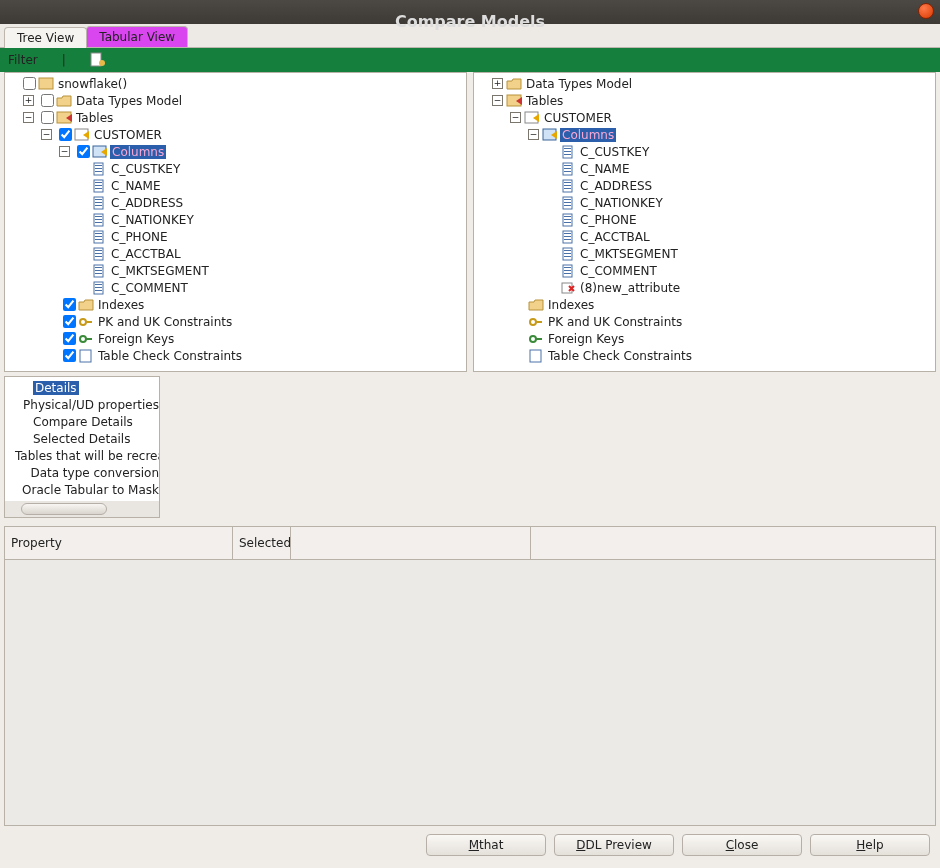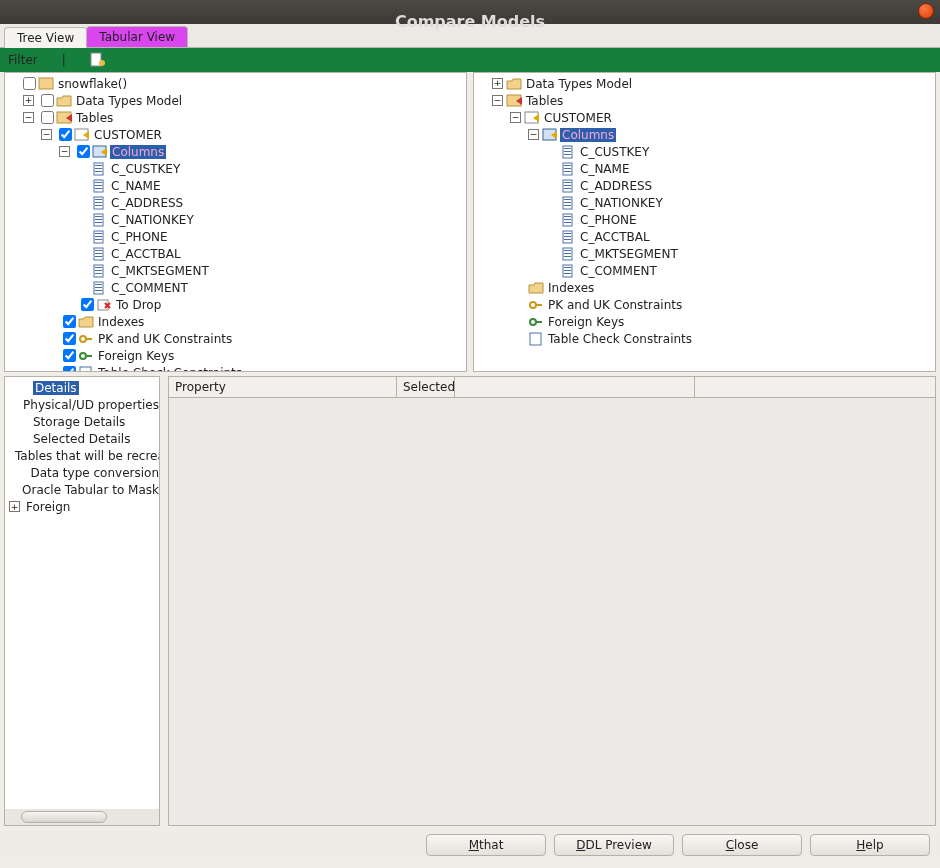--- a/index.html
+++ b/index.html
@@ -114,20 +114,21 @@
     margin-right: 2px;
     flex-shrink: 0;
   }
   .label { padding: 0 2px; }
   .label.sel { background: #2b5eab; color: #f9a8d4; }
   .bottom {
     display: flex;
     gap: 8px;
     padding: 4px;
     height: 458px;
+    flex-direction: column;
   }
   .nav-pane {
     width: 156px;
     border: 1px solid #b7b1a8;
     background: #fff;
     overflow: auto;
     position: relative;
   }
   .nav-list { padding: 2px 0; }
   .nav-item {
@@ -167,21 +168,21 @@
     border-radius: 6px;
   }
   .prop-pane {
     flex: 1;
     display: flex; flex-direction: column;
   }
   .prop-header {
     display: flex;
     border: 1px solid #b7b1a8;
     background: #f2efec;
-    height: 22px;
+    height: 34px;
   }
   .ph-col {
     border-right: 1px solid #b7b1a8;
     display: flex; align-items: center;
     padding: 0 6px;
   }
   .ph-col:last-child { border-right: none; flex: 1; }
   .prop-body {
     flex: 1;
     border: 1px solid #b7b1a8;
@@ -424,270 +425,270 @@
             <svg viewBox="0 0 16 14">
               <rect x="3" y="1" width="9" height="12" fill="#fff" stroke="#4a70a8"></rect>
               <rect x="4" y="3" width="7" height="1" fill="#4a70a8"></rect>
               <rect x="4" y="6" width="7" height="1" fill="#4a70a8"></rect>
               <rect x="4" y="9" width="7" height="1" fill="#4a70a8"></rect>
             </svg>
           </span>
           <span class="label">C_COMMENT</span>
         </div>
 
-      <div class="tree-row">
-          <span class="indent"></span>
+
+      <div class="tree-row">
           <span class="indent"></span>
           <span class="indent"></span>
           <span class="indent"></span>
           <input type="checkbox" class="cb" checked="" style="">
+          <span class="icon">
+            <svg viewBox="0 0 16 14">
+              <path d="M1 4h5l1-2h8v10H1z" fill="#f2d28a" stroke="#b8923a"></path>
+            </svg>
+          </span>
+          <span class="label">Indexes</span>
+        </div>
+      <div class="tree-row">
+          <span class="indent"></span>
+          <span class="indent"></span>
+          <span class="indent"></span>
+          <input type="checkbox" class="cb" checked="" style="">
+          <span class="icon">
+            <svg viewBox="0 0 16 14">
+              <circle cx="5" cy="7" r="3" fill="none" stroke="#c79a1a" stroke-width="2"></circle>
+              <rect x="7" y="6" width="7" height="2" fill="#c79a1a"></rect>
+            </svg>
+          </span>
+          <span class="label">PK and UK Constraints</span>
+        </div>
+      <div class="tree-row">
+          <span class="indent"></span>
+          <span class="indent"></span>
+          <span class="indent"></span>
+          <input type="checkbox" class="cb" checked="" style="">
+          <span class="icon">
+            <svg viewBox="0 0 16 14">
+              <circle cx="5" cy="7" r="3" fill="none" stroke="#3a8a3a" stroke-width="2"></circle>
+              <rect x="7" y="6" width="7" height="2" fill="#3a8a3a"></rect>
+            </svg>
+          </span>
+          <span class="label">Foreign Keys</span>
+        </div>
+      <div class="tree-row">
+          <span class="indent"></span>
+          <span class="indent"></span>
+          <span class="indent"></span>
+          <input type="checkbox" class="cb" checked="" style="">
+          <span class="icon">
+            <svg viewBox="0 0 16 14">
+              <rect x="2" y="1" width="11" height="12" fill="#fff" stroke="#4a70a8"></rect>
+            </svg>
+          </span>
+          <span class="label">Table Check Constraints</span>
+        </div>
+    </div>
+  </div>
+
+  <div class="pane">
+    <div class="tree">
+
+      <div class="tree-row">
+          <span class="indent"></span>
+          <span class="exp">+</span>
+          <span class="icon">
+            <svg viewBox="0 0 16 14">
+              <path d="M1 4h5l1-2h8v10H1z" fill="#f2d28a" stroke="#b8923a"></path>
+            </svg>
+          </span>
+          <span class="label">Data Types Model</span>
+        </div>
+
+      <div class="tree-row">
+          <span class="indent"></span>
+          <span class="exp">−</span>
+          <span class="icon">
+            <svg viewBox="0 0 16 14">
+              <rect x="1" y="1" width="14" height="11" fill="#f2d28a" stroke="#b8923a"></rect>
+              <polygon points="10,7 16,11 16,3" fill="#c33"></polygon>
+            </svg>
+          </span>
+          <span class="label">Tables</span>
+        </div>
+
+      <div class="tree-row">
+          <span class="indent"></span>
+          <span class="indent"></span>
+          <span class="exp">−</span>
+          <span class="icon">
+            <svg viewBox="0 0 16 14">
+              <rect x="1" y="1" width="13" height="11" fill="#fff" stroke="#888"></rect>
+              <polygon points="9,7 15,11 15,3" fill="#e6a700"></polygon>
+            </svg>
+          </span>
+          <span class="label">CUSTOMER</span>
+        </div>
+
+      <div class="tree-row">
+          <span class="indent"></span>
+          <span class="indent"></span>
+          <span class="indent"></span>
+          <span class="exp">−</span>
+          <span class="icon">
+            <svg viewBox="0 0 16 14">
+              <rect x="1" y="1" width="13" height="11" fill="#cfe2f6" stroke="#3b6599"></rect>
+              <polygon points="9,7 15,11 15,3" fill="#e6a700"></polygon>
+            </svg>
+          </span>
+          <span class="label sel">Columns</span>
+        </div>
+
+      <div class="tree-row">
+          <span class="indent"></span>
+          <span class="indent"></span>
+          <span class="indent"></span>
+          <span class="indent"></span>
+          <span class="exp blank"></span>
+          <span class="icon">
+            <svg viewBox="0 0 16 14">
+              <rect x="3" y="1" width="9" height="12" fill="#fff" stroke="#4a70a8"></rect>
+              <rect x="4" y="3" width="7" height="1" fill="#4a70a8"></rect>
+              <rect x="4" y="6" width="7" height="1" fill="#4a70a8"></rect>
+              <rect x="4" y="9" width="7" height="1" fill="#4a70a8"></rect>
+            </svg>
+          </span>
+          <span class="label">C_CUSTKEY</span>
+        </div>
+      <div class="tree-row">
+          <span class="indent"></span>
+          <span class="indent"></span>
+          <span class="indent"></span>
+          <span class="indent"></span>
+          <span class="exp blank"></span>
+          <span class="icon">
+            <svg viewBox="0 0 16 14">
+              <rect x="3" y="1" width="9" height="12" fill="#fff" stroke="#4a70a8"></rect>
+              <rect x="4" y="3" width="7" height="1" fill="#4a70a8"></rect>
+              <rect x="4" y="6" width="7" height="1" fill="#4a70a8"></rect>
+              <rect x="4" y="9" width="7" height="1" fill="#4a70a8"></rect>
+            </svg>
+          </span>
+          <span class="label">C_NAME</span>
+        </div>
+      <div class="tree-row">
+          <span class="indent"></span>
+          <span class="indent"></span>
+          <span class="indent"></span>
+          <span class="indent"></span>
+          <span class="exp blank"></span>
+          <span class="icon">
+            <svg viewBox="0 0 16 14">
+              <rect x="3" y="1" width="9" height="12" fill="#fff" stroke="#4a70a8"></rect>
+              <rect x="4" y="3" width="7" height="1" fill="#4a70a8"></rect>
+              <rect x="4" y="6" width="7" height="1" fill="#4a70a8"></rect>
+              <rect x="4" y="9" width="7" height="1" fill="#4a70a8"></rect>
+            </svg>
+          </span>
+          <span class="label">C_ADDRESS</span>
+        </div>
+      <div class="tree-row">
+          <span class="indent"></span>
+          <span class="indent"></span>
+          <span class="indent"></span>
+          <span class="indent"></span>
+          <span class="exp blank"></span>
+          <span class="icon">
+            <svg viewBox="0 0 16 14">
+              <rect x="3" y="1" width="9" height="12" fill="#fff" stroke="#4a70a8"></rect>
+              <rect x="4" y="3" width="7" height="1" fill="#4a70a8"></rect>
+              <rect x="4" y="6" width="7" height="1" fill="#4a70a8"></rect>
+              <rect x="4" y="9" width="7" height="1" fill="#4a70a8"></rect>
+            </svg>
+          </span>
+          <span class="label">C_NATIONKEY</span>
+        </div>
+      <div class="tree-row">
+          <span class="indent"></span>
+          <span class="indent"></span>
+          <span class="indent"></span>
+          <span class="indent"></span>
+          <span class="exp blank"></span>
+          <span class="icon">
+            <svg viewBox="0 0 16 14">
+              <rect x="3" y="1" width="9" height="12" fill="#fff" stroke="#4a70a8"></rect>
+              <rect x="4" y="3" width="7" height="1" fill="#4a70a8"></rect>
+              <rect x="4" y="6" width="7" height="1" fill="#4a70a8"></rect>
+              <rect x="4" y="9" width="7" height="1" fill="#4a70a8"></rect>
+            </svg>
+          </span>
+          <span class="label">C_PHONE</span>
+        </div>
+      <div class="tree-row">
+          <span class="indent"></span>
+          <span class="indent"></span>
+          <span class="indent"></span>
+          <span class="indent"></span>
+          <span class="exp blank"></span>
+          <span class="icon">
+            <svg viewBox="0 0 16 14">
+              <rect x="3" y="1" width="9" height="12" fill="#fff" stroke="#4a70a8"></rect>
+              <rect x="4" y="3" width="7" height="1" fill="#4a70a8"></rect>
+              <rect x="4" y="6" width="7" height="1" fill="#4a70a8"></rect>
+              <rect x="4" y="9" width="7" height="1" fill="#4a70a8"></rect>
+            </svg>
+          </span>
+          <span class="label">C_ACCTBAL</span>
+        </div>
+      <div class="tree-row">
+          <span class="indent"></span>
+          <span class="indent"></span>
+          <span class="indent"></span>
+          <span class="indent"></span>
+          <span class="exp blank"></span>
+          <span class="icon">
+            <svg viewBox="0 0 16 14">
+              <rect x="3" y="1" width="9" height="12" fill="#fff" stroke="#4a70a8"></rect>
+              <rect x="4" y="3" width="7" height="1" fill="#4a70a8"></rect>
+              <rect x="4" y="6" width="7" height="1" fill="#4a70a8"></rect>
+              <rect x="4" y="9" width="7" height="1" fill="#4a70a8"></rect>
+            </svg>
+          </span>
+          <span class="label">C_MKTSEGMENT</span>
+        </div>
+      <div class="tree-row">
+          <span class="indent"></span>
+          <span class="indent"></span>
+          <span class="indent"></span>
+          <span class="indent"></span>
+          <span class="exp blank"></span>
+          <span class="icon">
+            <svg viewBox="0 0 16 14">
+              <rect x="3" y="1" width="9" height="12" fill="#fff" stroke="#4a70a8"></rect>
+              <rect x="4" y="3" width="7" height="1" fill="#4a70a8"></rect>
+              <rect x="4" y="6" width="7" height="1" fill="#4a70a8"></rect>
+              <rect x="4" y="9" width="7" height="1" fill="#4a70a8"></rect>
+            </svg>
+          </span>
+          <span class="label">C_COMMENT</span>
+        </div>
+
+      <div class="tree-row">
+          <span class="indent"></span>
+          <span class="indent"></span>
+          <span class="indent"></span>
+          <span class="indent"></span>
+          <span class="exp blank"></span>
           <span class="icon">
             <svg viewBox="0 0 16 14">
               <rect x="2" y="2" width="10" height="10" fill="#fff" stroke="#888"></rect>
               <path d="M9 5l5 5M14 5l-5 5" stroke="#d22" stroke-width="2"></path>
             </svg>
           </span>
-          <span class="label">To Drop</span>
-        </div>
-
-      <div class="tree-row">
-          <span class="indent"></span>
-          <span class="indent"></span>
-          <span class="indent"></span>
-          <input type="checkbox" class="cb" checked="" style="">
-          <span class="icon">
-            <svg viewBox="0 0 16 14">
-              <path d="M1 4h5l1-2h8v10H1z" fill="#f2d28a" stroke="#b8923a"></path>
-            </svg>
-          </span>
-          <span class="label">Indexes</span>
-        </div>
-      <div class="tree-row">
-          <span class="indent"></span>
-          <span class="indent"></span>
-          <span class="indent"></span>
-          <input type="checkbox" class="cb" checked="" style="">
-          <span class="icon">
-            <svg viewBox="0 0 16 14">
-              <circle cx="5" cy="7" r="3" fill="none" stroke="#c79a1a" stroke-width="2"></circle>
-              <rect x="7" y="6" width="7" height="2" fill="#c79a1a"></rect>
-            </svg>
-          </span>
-          <span class="label">PK and UK Constraints</span>
-        </div>
-      <div class="tree-row">
-          <span class="indent"></span>
-          <span class="indent"></span>
-          <span class="indent"></span>
-          <input type="checkbox" class="cb" checked="" style="">
-          <span class="icon">
-            <svg viewBox="0 0 16 14">
-              <circle cx="5" cy="7" r="3" fill="none" stroke="#3a8a3a" stroke-width="2"></circle>
-              <rect x="7" y="6" width="7" height="2" fill="#3a8a3a"></rect>
-            </svg>
-          </span>
-          <span class="label">Foreign Keys</span>
-        </div>
-      <div class="tree-row">
-          <span class="indent"></span>
-          <span class="indent"></span>
-          <span class="indent"></span>
-          <input type="checkbox" class="cb" checked="" style="">
-          <span class="icon">
-            <svg viewBox="0 0 16 14">
-              <rect x="2" y="1" width="11" height="12" fill="#fff" stroke="#4a70a8"></rect>
-            </svg>
-          </span>
-          <span class="label">Table Check Constraints</span>
-        </div>
-    </div>
-  </div>
-
-  <div class="pane">
-    <div class="tree">
-
-      <div class="tree-row">
-          <span class="indent"></span>
-          <span class="exp">+</span>
-          <span class="icon">
-            <svg viewBox="0 0 16 14">
-              <path d="M1 4h5l1-2h8v10H1z" fill="#f2d28a" stroke="#b8923a"></path>
-            </svg>
-          </span>
-          <span class="label">Data Types Model</span>
-        </div>
-
-      <div class="tree-row">
-          <span class="indent"></span>
-          <span class="exp">−</span>
-          <span class="icon">
-            <svg viewBox="0 0 16 14">
-              <rect x="1" y="1" width="14" height="11" fill="#f2d28a" stroke="#b8923a"></rect>
-              <polygon points="10,7 16,11 16,3" fill="#c33"></polygon>
-            </svg>
-          </span>
-          <span class="label">Tables</span>
-        </div>
-
-      <div class="tree-row">
-          <span class="indent"></span>
-          <span class="indent"></span>
-          <span class="exp">−</span>
-          <span class="icon">
-            <svg viewBox="0 0 16 14">
-              <rect x="1" y="1" width="13" height="11" fill="#fff" stroke="#888"></rect>
-              <polygon points="9,7 15,11 15,3" fill="#e6a700"></polygon>
-            </svg>
-          </span>
-          <span class="label">CUSTOMER</span>
-        </div>
-
-      <div class="tree-row">
-          <span class="indent"></span>
-          <span class="indent"></span>
-          <span class="indent"></span>
-          <span class="exp">−</span>
-          <span class="icon">
-            <svg viewBox="0 0 16 14">
-              <rect x="1" y="1" width="13" height="11" fill="#cfe2f6" stroke="#3b6599"></rect>
-              <polygon points="9,7 15,11 15,3" fill="#e6a700"></polygon>
-            </svg>
-          </span>
-          <span class="label sel">Columns</span>
-        </div>
-
-      <div class="tree-row">
-          <span class="indent"></span>
-          <span class="indent"></span>
-          <span class="indent"></span>
-          <span class="indent"></span>
-          <span class="exp blank"></span>
-          <span class="icon">
-            <svg viewBox="0 0 16 14">
-              <rect x="3" y="1" width="9" height="12" fill="#fff" stroke="#4a70a8"></rect>
-              <rect x="4" y="3" width="7" height="1" fill="#4a70a8"></rect>
-              <rect x="4" y="6" width="7" height="1" fill="#4a70a8"></rect>
-              <rect x="4" y="9" width="7" height="1" fill="#4a70a8"></rect>
-            </svg>
-          </span>
-          <span class="label">C_CUSTKEY</span>
-        </div>
-      <div class="tree-row">
-          <span class="indent"></span>
-          <span class="indent"></span>
-          <span class="indent"></span>
-          <span class="indent"></span>
-          <span class="exp blank"></span>
-          <span class="icon">
-            <svg viewBox="0 0 16 14">
-              <rect x="3" y="1" width="9" height="12" fill="#fff" stroke="#4a70a8"></rect>
-              <rect x="4" y="3" width="7" height="1" fill="#4a70a8"></rect>
-              <rect x="4" y="6" width="7" height="1" fill="#4a70a8"></rect>
-              <rect x="4" y="9" width="7" height="1" fill="#4a70a8"></rect>
-            </svg>
-          </span>
-          <span class="label">C_NAME</span>
-        </div>
-      <div class="tree-row">
-          <span class="indent"></span>
-          <span class="indent"></span>
-          <span class="indent"></span>
-          <span class="indent"></span>
-          <span class="exp blank"></span>
-          <span class="icon">
-            <svg viewBox="0 0 16 14">
-              <rect x="3" y="1" width="9" height="12" fill="#fff" stroke="#4a70a8"></rect>
-              <rect x="4" y="3" width="7" height="1" fill="#4a70a8"></rect>
-              <rect x="4" y="6" width="7" height="1" fill="#4a70a8"></rect>
-              <rect x="4" y="9" width="7" height="1" fill="#4a70a8"></rect>
-            </svg>
-          </span>
-          <span class="label">C_ADDRESS</span>
-        </div>
-      <div class="tree-row">
-          <span class="indent"></span>
-          <span class="indent"></span>
-          <span class="indent"></span>
-          <span class="indent"></span>
-          <span class="exp blank"></span>
-          <span class="icon">
-            <svg viewBox="0 0 16 14">
-              <rect x="3" y="1" width="9" height="12" fill="#fff" stroke="#4a70a8"></rect>
-              <rect x="4" y="3" width="7" height="1" fill="#4a70a8"></rect>
-              <rect x="4" y="6" width="7" height="1" fill="#4a70a8"></rect>
-              <rect x="4" y="9" width="7" height="1" fill="#4a70a8"></rect>
-            </svg>
-          </span>
-          <span class="label">C_NATIONKEY</span>
-        </div>
-      <div class="tree-row">
-          <span class="indent"></span>
-          <span class="indent"></span>
-          <span class="indent"></span>
-          <span class="indent"></span>
-          <span class="exp blank"></span>
-          <span class="icon">
-            <svg viewBox="0 0 16 14">
-              <rect x="3" y="1" width="9" height="12" fill="#fff" stroke="#4a70a8"></rect>
-              <rect x="4" y="3" width="7" height="1" fill="#4a70a8"></rect>
-              <rect x="4" y="6" width="7" height="1" fill="#4a70a8"></rect>
-              <rect x="4" y="9" width="7" height="1" fill="#4a70a8"></rect>
-            </svg>
-          </span>
-          <span class="label">C_PHONE</span>
-        </div>
-      <div class="tree-row">
-          <span class="indent"></span>
-          <span class="indent"></span>
-          <span class="indent"></span>
-          <span class="indent"></span>
-          <span class="exp blank"></span>
-          <span class="icon">
-            <svg viewBox="0 0 16 14">
-              <rect x="3" y="1" width="9" height="12" fill="#fff" stroke="#4a70a8"></rect>
-              <rect x="4" y="3" width="7" height="1" fill="#4a70a8"></rect>
-              <rect x="4" y="6" width="7" height="1" fill="#4a70a8"></rect>
-              <rect x="4" y="9" width="7" height="1" fill="#4a70a8"></rect>
-            </svg>
-          </span>
-          <span class="label">C_ACCTBAL</span>
-        </div>
-      <div class="tree-row">
-          <span class="indent"></span>
-          <span class="indent"></span>
-          <span class="indent"></span>
-          <span class="indent"></span>
-          <span class="exp blank"></span>
-          <span class="icon">
-            <svg viewBox="0 0 16 14">
-              <rect x="3" y="1" width="9" height="12" fill="#fff" stroke="#4a70a8"></rect>
-              <rect x="4" y="3" width="7" height="1" fill="#4a70a8"></rect>
-              <rect x="4" y="6" width="7" height="1" fill="#4a70a8"></rect>
-              <rect x="4" y="9" width="7" height="1" fill="#4a70a8"></rect>
-            </svg>
-          </span>
-          <span class="label">C_MKTSEGMENT</span>
-        </div>
-      <div class="tree-row">
-          <span class="indent"></span>
-          <span class="indent"></span>
-          <span class="indent"></span>
-          <span class="indent"></span>
-          <span class="exp blank"></span>
-          <span class="icon">
-            <svg viewBox="0 0 16 14">
-              <rect x="3" y="1" width="9" height="12" fill="#fff" stroke="#4a70a8"></rect>
-              <rect x="4" y="3" width="7" height="1" fill="#4a70a8"></rect>
-              <rect x="4" y="6" width="7" height="1" fill="#4a70a8"></rect>
-              <rect x="4" y="9" width="7" height="1" fill="#4a70a8"></rect>
-            </svg>
-          </span>
-          <span class="label">C_COMMENT</span>
-        </div>
-
+          <span class="label">(8)new_attribute</span>
+        </div>
 
       <div class="tree-row">
           <span class="indent"></span>
           <span class="indent"></span>
           <span class="indent"></span>
           <span class="icon">
             <svg viewBox="0 0 16 14">
               <path d="M1 4h5l1-2h8v10H1z" fill="#f2d28a" stroke="#b8923a"></path>
             </svg>
           </span>
@@ -738,21 +739,21 @@
       <div class="nav-item sel">
           <span class="nexp blank"></span>
           <span class="nl">Details</span>
         </div>
       <div class="nav-item">
           <span class="nexp blank"></span>
           <span class="nl">Physical/UD properties</span>
         </div>
       <div class="nav-item">
           <span class="nexp blank"></span>
-          <span class="nl">Storage Details</span>
+          <span class="nl">Compare Details</span>
         </div>
       <div class="nav-item">
           <span class="nexp blank"></span>
           <span class="nl">Selected Details</span>
         </div>
       <div class="nav-item">
           <span class="nexp blank"></span>
           <span class="nl">Tables that will be recreated</span>
         </div>
       <div class="nav-item">

